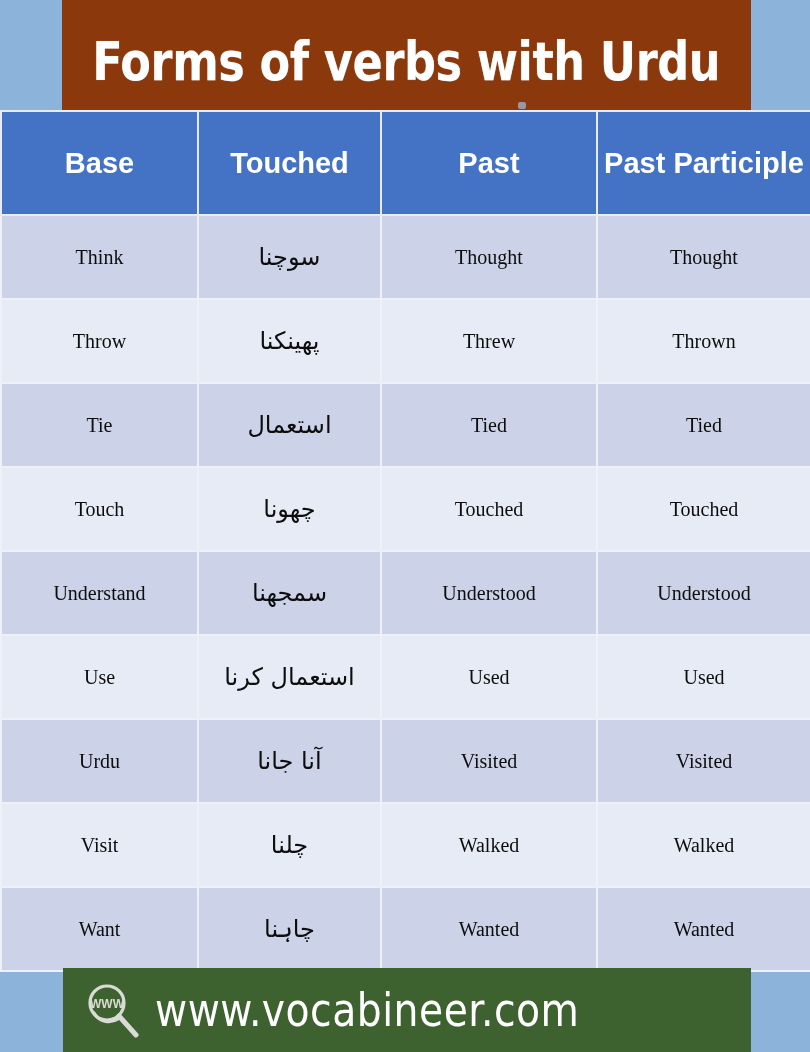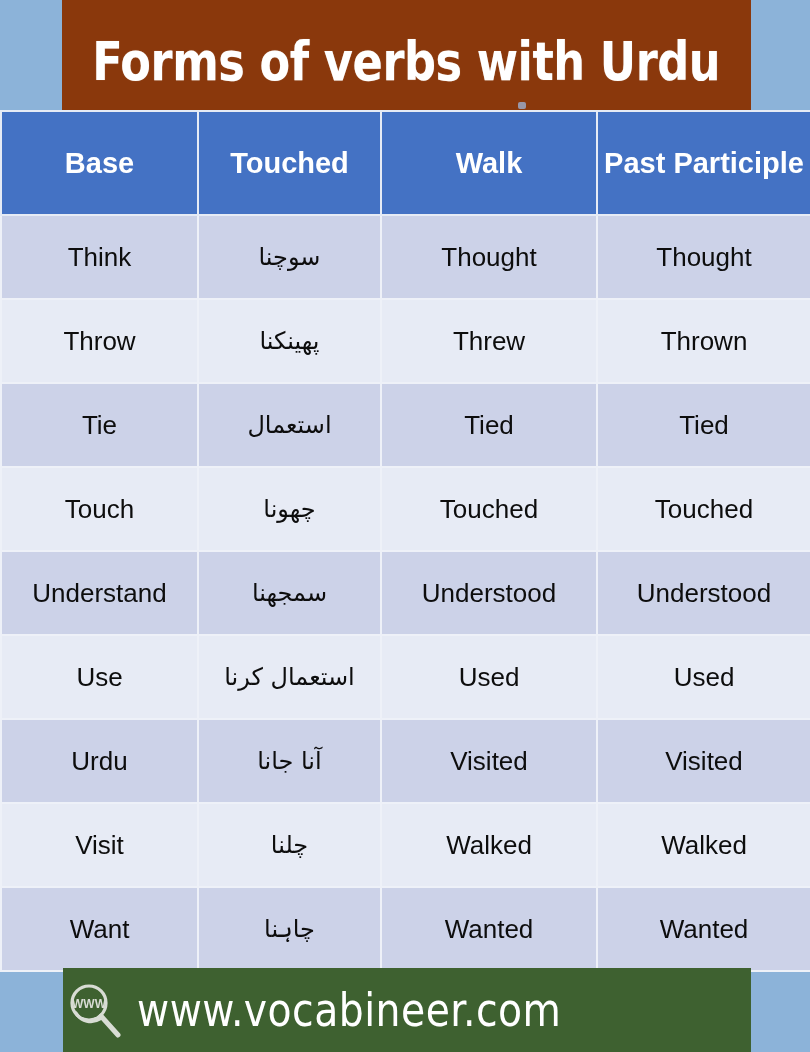--- a/index.html
+++ b/index.html
@@ -79,22 +79,22 @@
     vertical-align: middle;
     border: 2px solid #e6ebf5;
     padding: 0 4px;
     box-sizing: border-box;
   }
 
   .verb-table td {
     height: 84px;
     text-align: center;
     vertical-align: middle;
-    font-family: Liberation Sans, sans-serif;
-    font-size: 26px;
+    font-family: Liberation Serif, serif;
+    font-size: 20px;
     color: #0d0d0d;
     border: 2px solid #eef1f8;
     padding: 0 4px;
     box-sizing: border-box;
     white-space: nowrap;
   }
 
   tr.odd td  { background: #ccd2e8; }
   tr.even td { background: #e7ebf5; }
 
@@ -109,20 +109,21 @@
   
   .footer-bar {
     position: absolute;
     left: 63px;
     top: 968px;
     width: 688px;
     height: 84px;
     background: #3e6130;
     display: flex;
     align-items: center;
+    padding-left: 18px;
     box-sizing: border-box;
   }
   .magnifier {
     width: 64px;
     height: 64px;
     flex: 0 0 64px;
     margin-right: 10px;
   }
   .footer-url {
     color: #ffffff;
@@ -147,21 +148,21 @@
   <colgroup>
     <col class="c1">
       <col class="c2">
       <col class="c3">
       <col class="c4">
   </colgroup>
   <thead>
     <tr>
       <th>Base</th>
       <th>Touched</th>
-      <th>Walk</th>
+      <th>Past</th>
       <th>Past Participle</th>
     </tr>
   </thead>
   <tbody>
     <tr class="odd">
       <td>Think</td>
       <td class="urdu">سوچنا</td>
       <td>Thought</td>
       <td>Thought</td>
     </tr>

